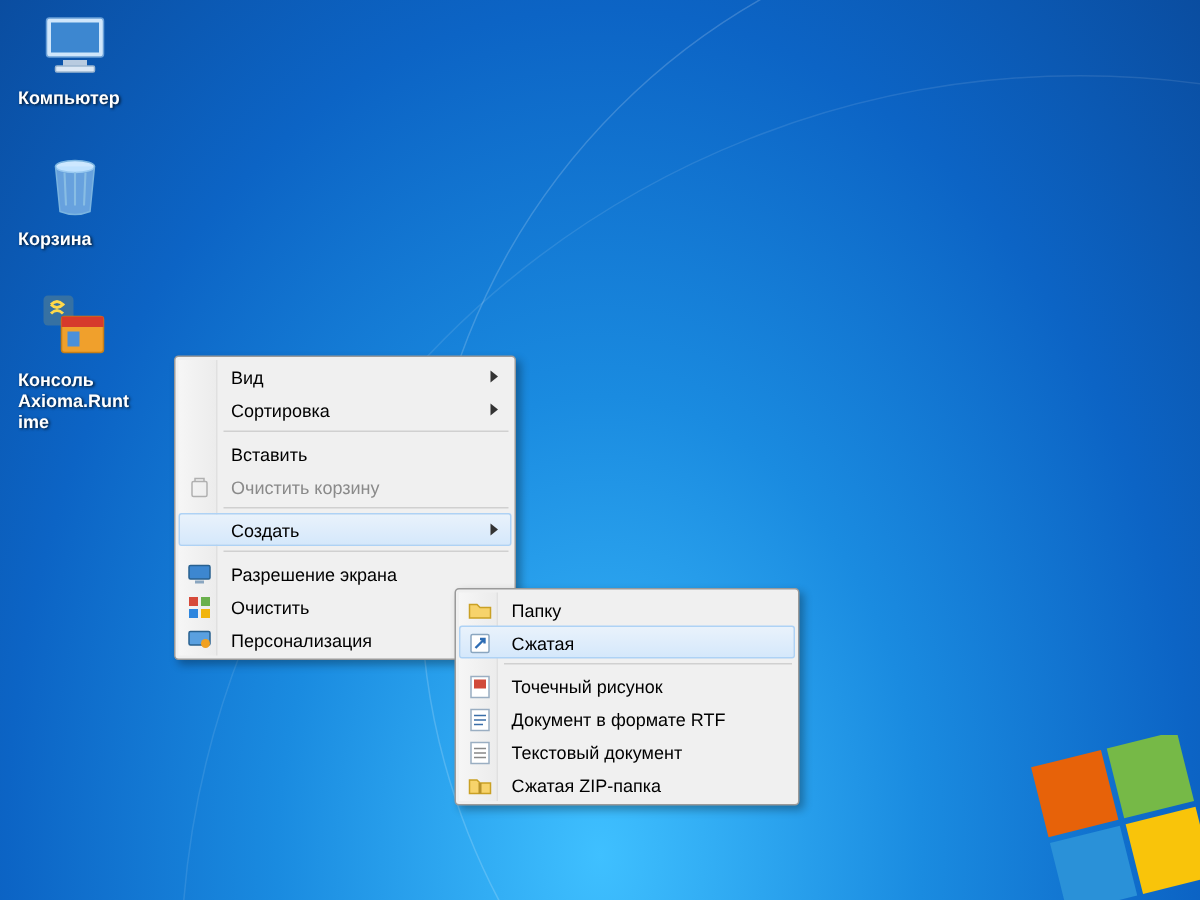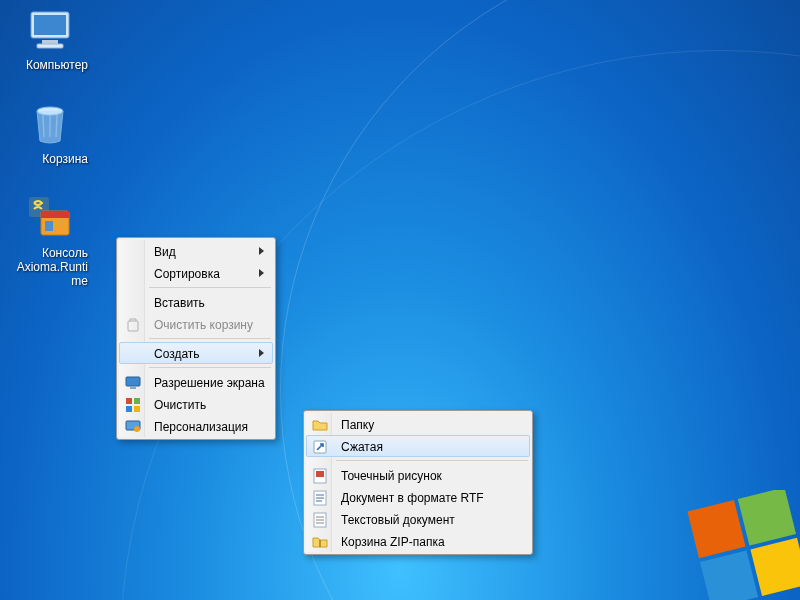--- a/index.html
+++ b/index.html
@@ -19,21 +19,21 @@
   .streak.a { width: 900px; height: 900px; right: -380px; top: -60px; }
   .streak.b { width: 1200px; height: 1200px; right: -520px; top: 50px; border-color: rgba(255,255,255,0.10);}
   
   .corner-logo {
     position: absolute; right: 0; bottom: 0; width: 120px; height: 110px; overflow: hidden; pointer-events:none;
   }
   .corner-logo svg { position:absolute; right:-28px; bottom:-28px; }
 
   
   .desktop-icon {
-    position: absolute; width: 80px; text-align: right; cursor: default;
+    position: absolute; width: 80px; text-align: left; cursor: default; font-weight: bold;
   }
   .desktop-icon .ic {
     width: 48px; height: 48px; margin: 0 auto 4px auto; display: flex;
     align-items: center; justify-content: center;
   }
   .desktop-icon .label {
     color: #fff; text-shadow: 1px 1px 2px rgba(0,0,0,0.8);
     font-size: 12px; line-height: 14px; word-wrap: break-word;
     padding: 0 2px;
   }
@@ -67,22 +67,22 @@
   .ctx-item .arrow {
     position: absolute; right: 8px; top: 6px; width:0;height:0;
     border-top: 4px solid transparent; border-bottom: 4px solid transparent;
     border-left: 5px solid #333;
   }
   .ctx-item .ico {
     position: absolute; left: 4px; top: 2px; width: 18px; height: 18px;
     display:flex; align-items:center; justify-content:center;
   }
 
-  .ctx.main { left: 116px; top: 237px; width: 160px; }
-  .ctx.sub  { left: 303px; top: 410px; width: 230px; }
+  .ctx.main { left: 116px; top: 237px; width: 228px; }
+  .ctx.sub  { left: 303px; top: 392px; width: 230px; }
 </style>
 </head>
 <body>
 
 <div class="streak a"></div>
 <div class="streak b"></div>
 <div class="corner-logo">
   <svg width="160" height="160">
     <g transform="rotate(-14 80 80)">
       <rect x="30" y="30" width="48" height="48" fill="#e76209"></rect>
@@ -246,15 +246,15 @@
     </span>
     <span>Текстовый документ</span>
   </div>
   <div class="ctx-item">
     <span class="ico">
       <svg width="16" height="14">
           <path d="M1 3 H6 L8 5 H15 V12 H1 Z" fill="#f7d36b" stroke="#caa125"></path>
           <rect x="7" y="5" width="2" height="7" fill="#b8922a"></rect>
         </svg>
     </span>
-    <span>Корзина ZIP-папка</span>
+    <span>Сжатая ZIP-папка</span>
   </div>
 </div>
 
 </body></html>

